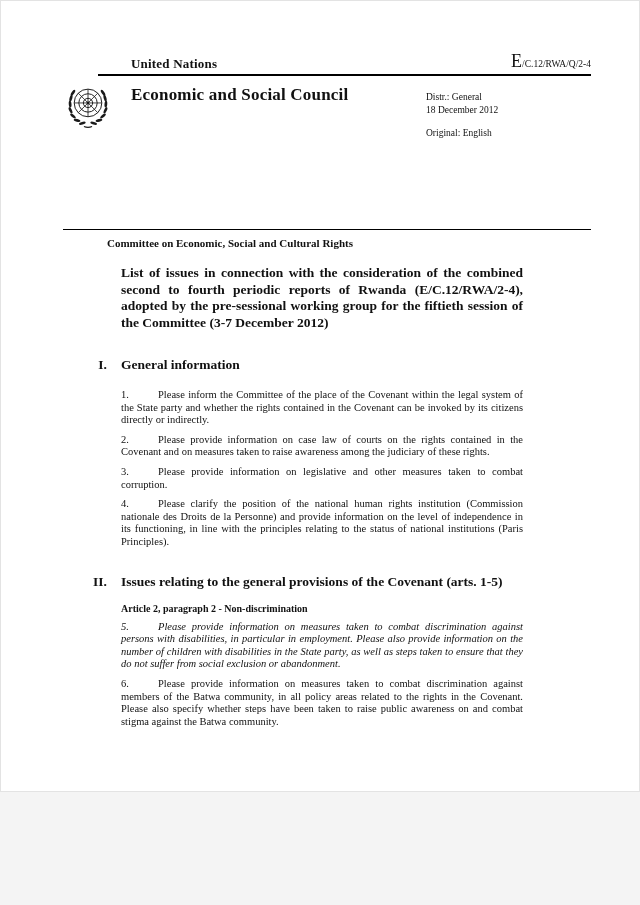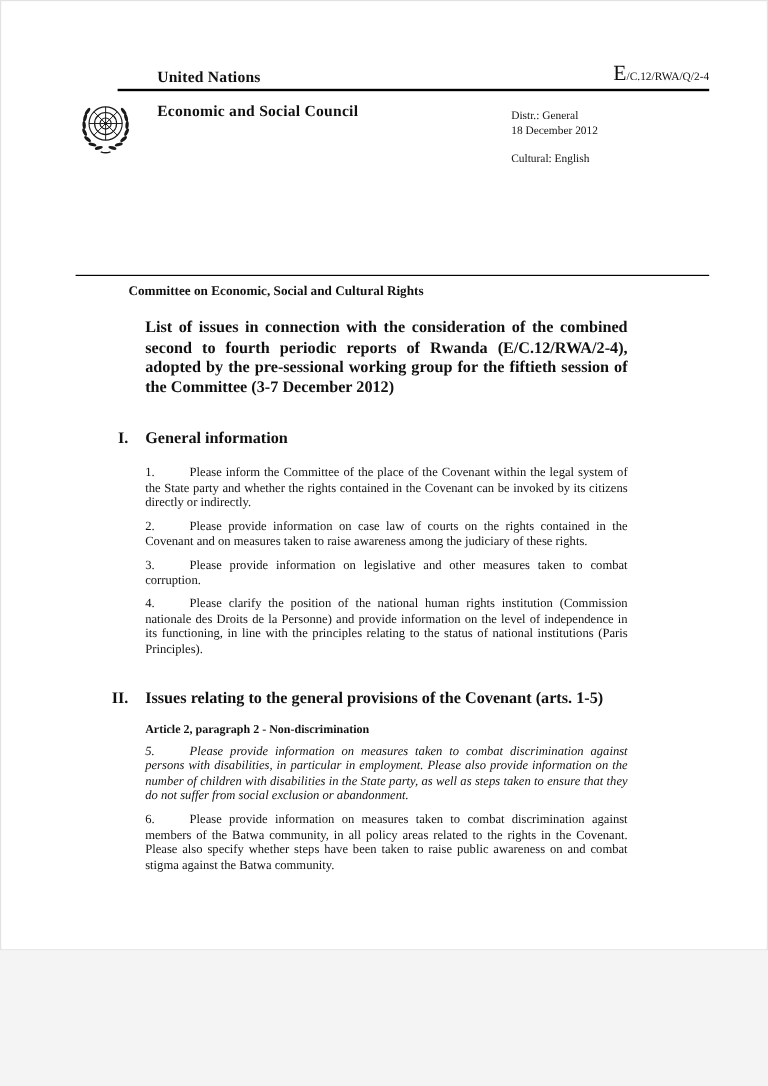--- a/index.html
+++ b/index.html
@@ -28,21 +28,21 @@
   .rule-thick{
     position:absolute;left:97px;right:48px;top:73px;
     height:2px;background:#000;
   }
   
   .emblem{
     position:absolute;left:61px;top:80px;width:52px;height:52px;
   }
   .council-title{
     position:absolute;left:130px;top:84px;
-    font-size:13px;font-weight:bold;letter-spacing:.2px;
+    font-size:17px;font-weight:bold;letter-spacing:.2px;
   }
   .distr-block{
     position:absolute;left:425px;top:90px;
     font-size:9.5px;line-height:13px;
   }
   .original-line{margin-top:10px;}
   .rule-thin{
     position:absolute;left:62px;right:48px;top:228px;
     height:1px;background:#000;
   }
@@ -141,21 +141,21 @@
         <ellipse cx="53" cy="21" rx="4.2" ry="1.7" transform="rotate(-105 53 21)"></ellipse>
         <ellipse cx="50.5" cy="14.5" rx="4.2" ry="1.7" transform="rotate(-125 50.5 14.5)"></ellipse>
       </g>
     </svg>
   </div>
 
   <div class="council-title">Economic and Social Council</div>
   <div class="distr-block">
     <div>Distr.: General</div>
     <div>18 December 2012</div>
-    <div class="original-line">Cultural: English</div>
+    <div class="original-line">Original: English</div>
   </div>
   <div class="rule-thin"></div>
 
   <div class="committee">Committee on Economic, Social and Cultural Rights</div>
 
   <div class="body-content">
     <p class="doc-title">List of issues in connection with the consideration of the combined second to fourth periodic reports of Rwanda (E/C.12/RWA/2-4), adopted by the pre-sessional working group for the fiftieth session of the Committee (3-7 December 2012)</p>
 
     <div class="sec-heading first">
       <span class="sec-num">I.</span><span>General information</span>

